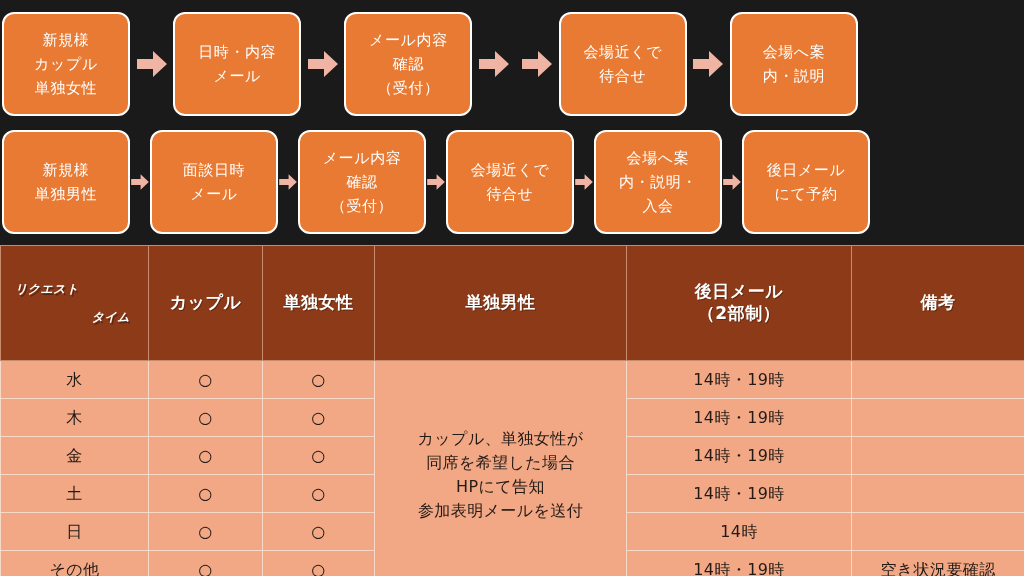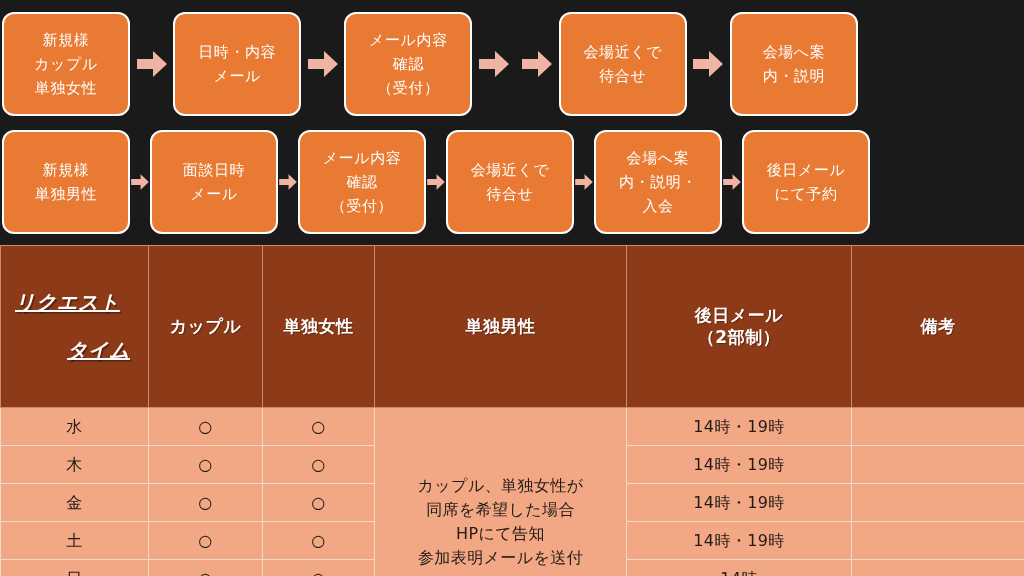--- a/index.html
+++ b/index.html
@@ -107,25 +107,24 @@
   }
   th.req-time {
     text-align: left;
     padding: 0;
     position: relative;
   }
   .req-time-inner {
     display: block;
     font-style: italic;
     font-weight: bold;
-    font-size: 20px;
+    font-size: 12px;
     line-height: 1.18;
     letter-spacing: 0.5px;
     text-shadow: 1.5px 1.5px 0 rgba(0,0,0,0.35);
-    text-decoration: underline;
   }
   .req-l1 { display: block; text-align: left;  padding-left: 14px; }
   .req-l2 { display: block; text-align: right; padding-right: 18px; }
 
   table.sched tbody td {
     background: #f2a885;
     color: #231a16;
     height: 37px;
     font-size: 16px;
     line-height: 1.5;

